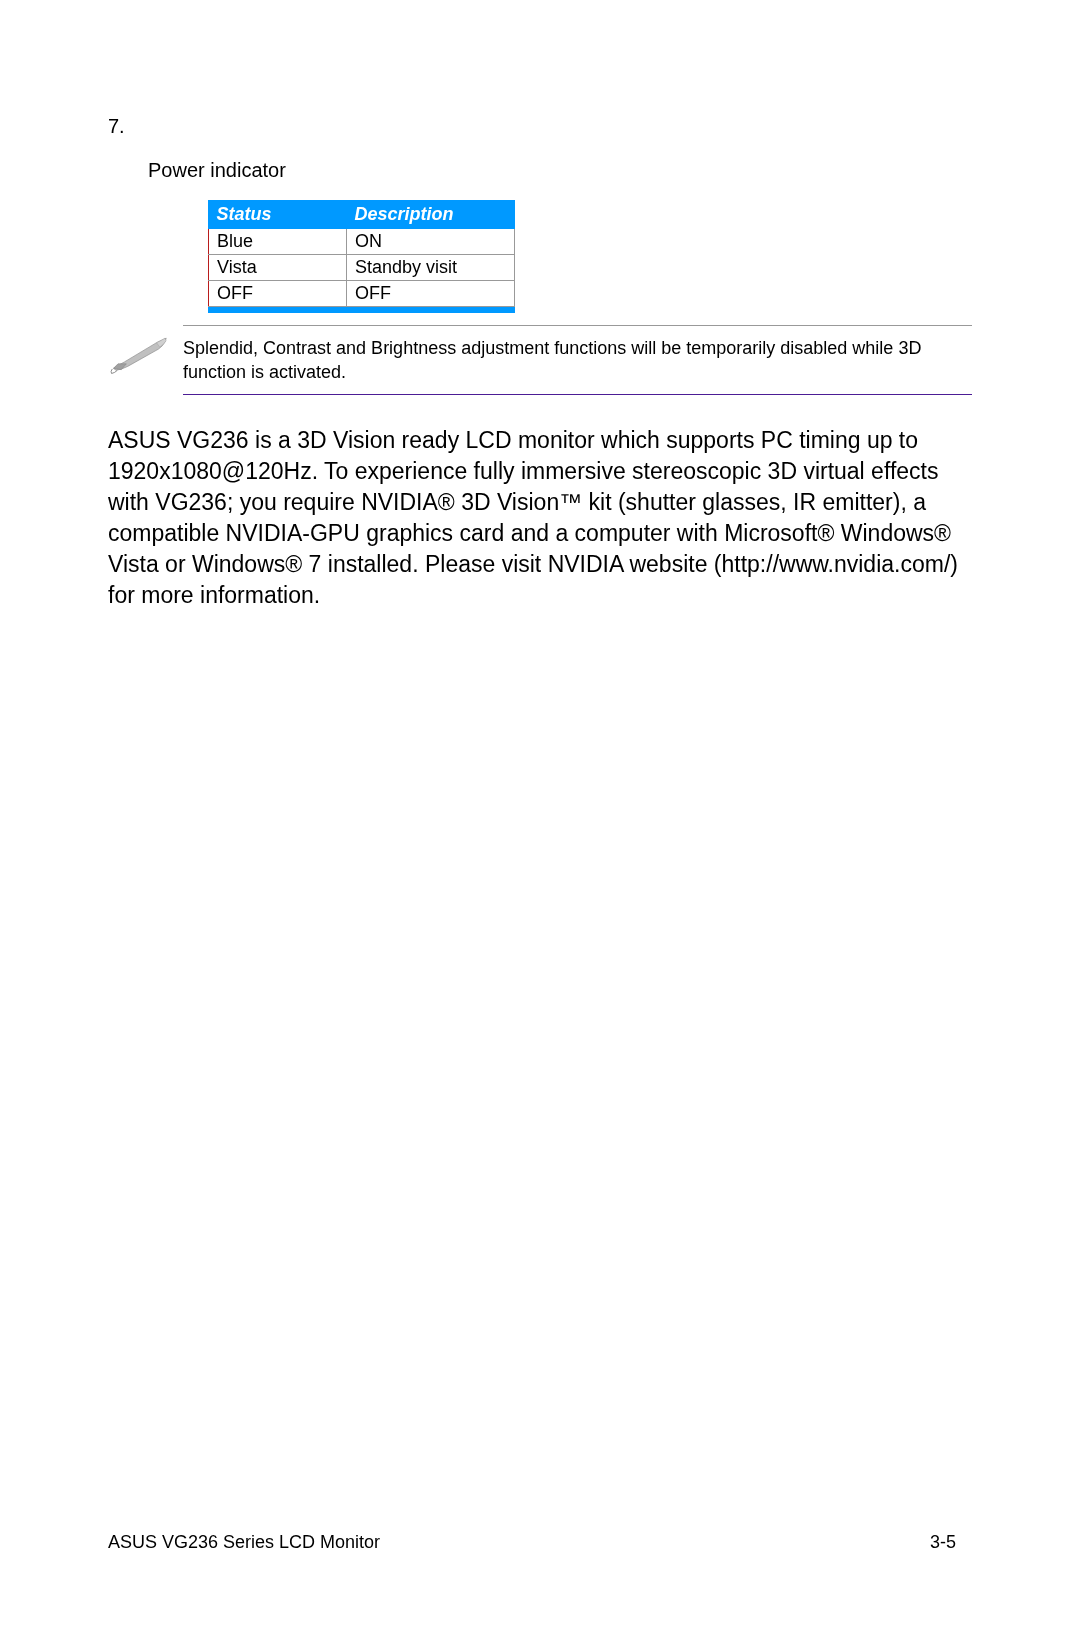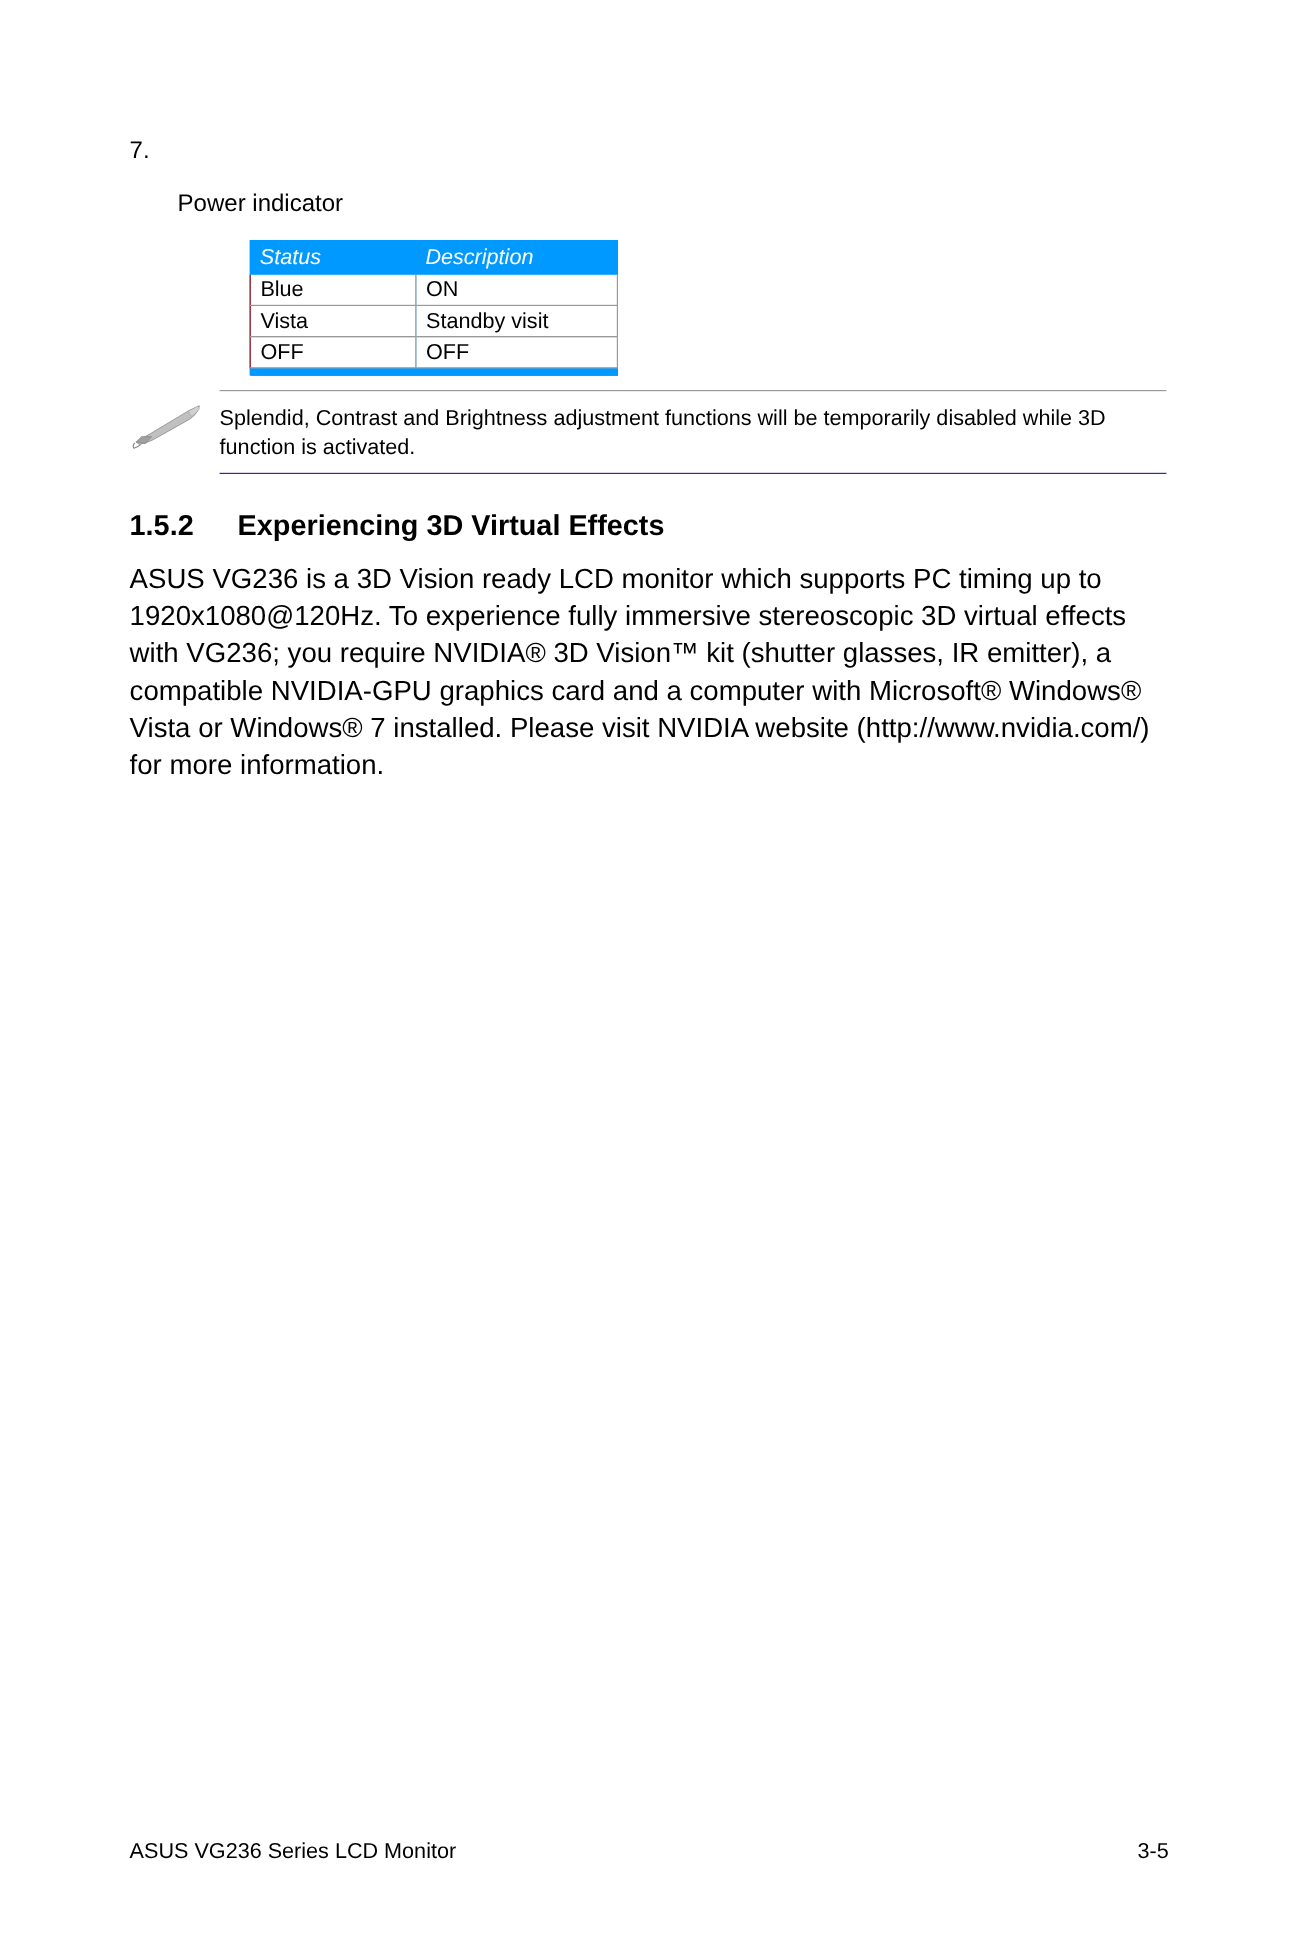--- a/index.html
+++ b/index.html
@@ -33,21 +33,21 @@
     .status-table {
       margin-left: 100px;
       border-collapse: collapse;
       background: #0099ff;
       margin-bottom: 12px;
     }
     .status-table th {
       background: #0099ff;
       color: #fff;
       font-size: 18px;
-      font-weight: normal;
+      font-weight: bold;
       text-align: left;
       padding: 4px 8px;
       font-style: italic;
       border: none;
     }
     .status-table th:first-child {
       width: 138px;
     }
     .status-table th:last-child {
       width: 168px;
@@ -104,21 +104,21 @@
       flex: 1;
     }
     .body-text {
       font-size: 23px;
       line-height: 1.35;
     }
     .footer {
       position: absolute;
       bottom: 74px;
       left: 108px;
-      right: 106px;
+      right: 124px;
       display: flex;
       justify-content: space-between;
       font-size: 18px;
     }
     .pen-svg {
       width: 65px;
       height: 45px;
     }
   </style>
 </head>
@@ -161,24 +161,20 @@
       <svg class="pen-svg" viewBox="0 0 100 70">
         <path d="M 8 55 Q 15 50 25 45 L 75 15 Q 85 10 90 8 L 88 14 Q 85 20 78 25 L 30 52 Q 20 57 12 58 Z" fill="#c0c0c0" stroke="#888" stroke-width="1"></path>
         <path d="M 8 55 L 15 48 L 28 48 L 20 57 Z" fill="#a0a0a0" stroke="#888" stroke-width="1"></path>
         <path d="M 75 15 Q 82 12 88 8 L 90 12 Q 86 18 80 22 Z" fill="#d0d0d0" stroke="#888" stroke-width="0.5"></path>
         <path d="M 6 56 Q 3 60 5 63 Q 10 62 14 58" fill="none" stroke="#888" stroke-width="1.5"></path>
       </svg>
     </div>
     <div class="note-content">Splendid, Contrast and Brightness adjustment functions will be temporarily disabled while 3D function is activated.</div>
   </div>
 
-  <div class="section-heading">
-    <div class="section-num">1.5.2</div>
-    <div class="section-title">Experiencing 3D Virtual Effects</div>
-  </div>
 
   <div class="body-text">ASUS VG236 is a 3D Vision ready LCD monitor which supports PC timing up to 1920x1080@120Hz. To experience fully immersive stereoscopic 3D virtual effects with VG236; you require NVIDIA® 3D Vision™ kit (shutter glasses, IR emitter), a compatible NVIDIA-GPU graphics card and a computer with Microsoft® Windows® Vista or Windows® 7 installed. Please visit NVIDIA website (http://www.nvidia.com/) for more information.</div>
 </div>
 
 <div class="footer">
   <div>ASUS VG236 Series LCD Monitor</div>
   <div>3-5</div>
 </div>
 
 </body></html>

